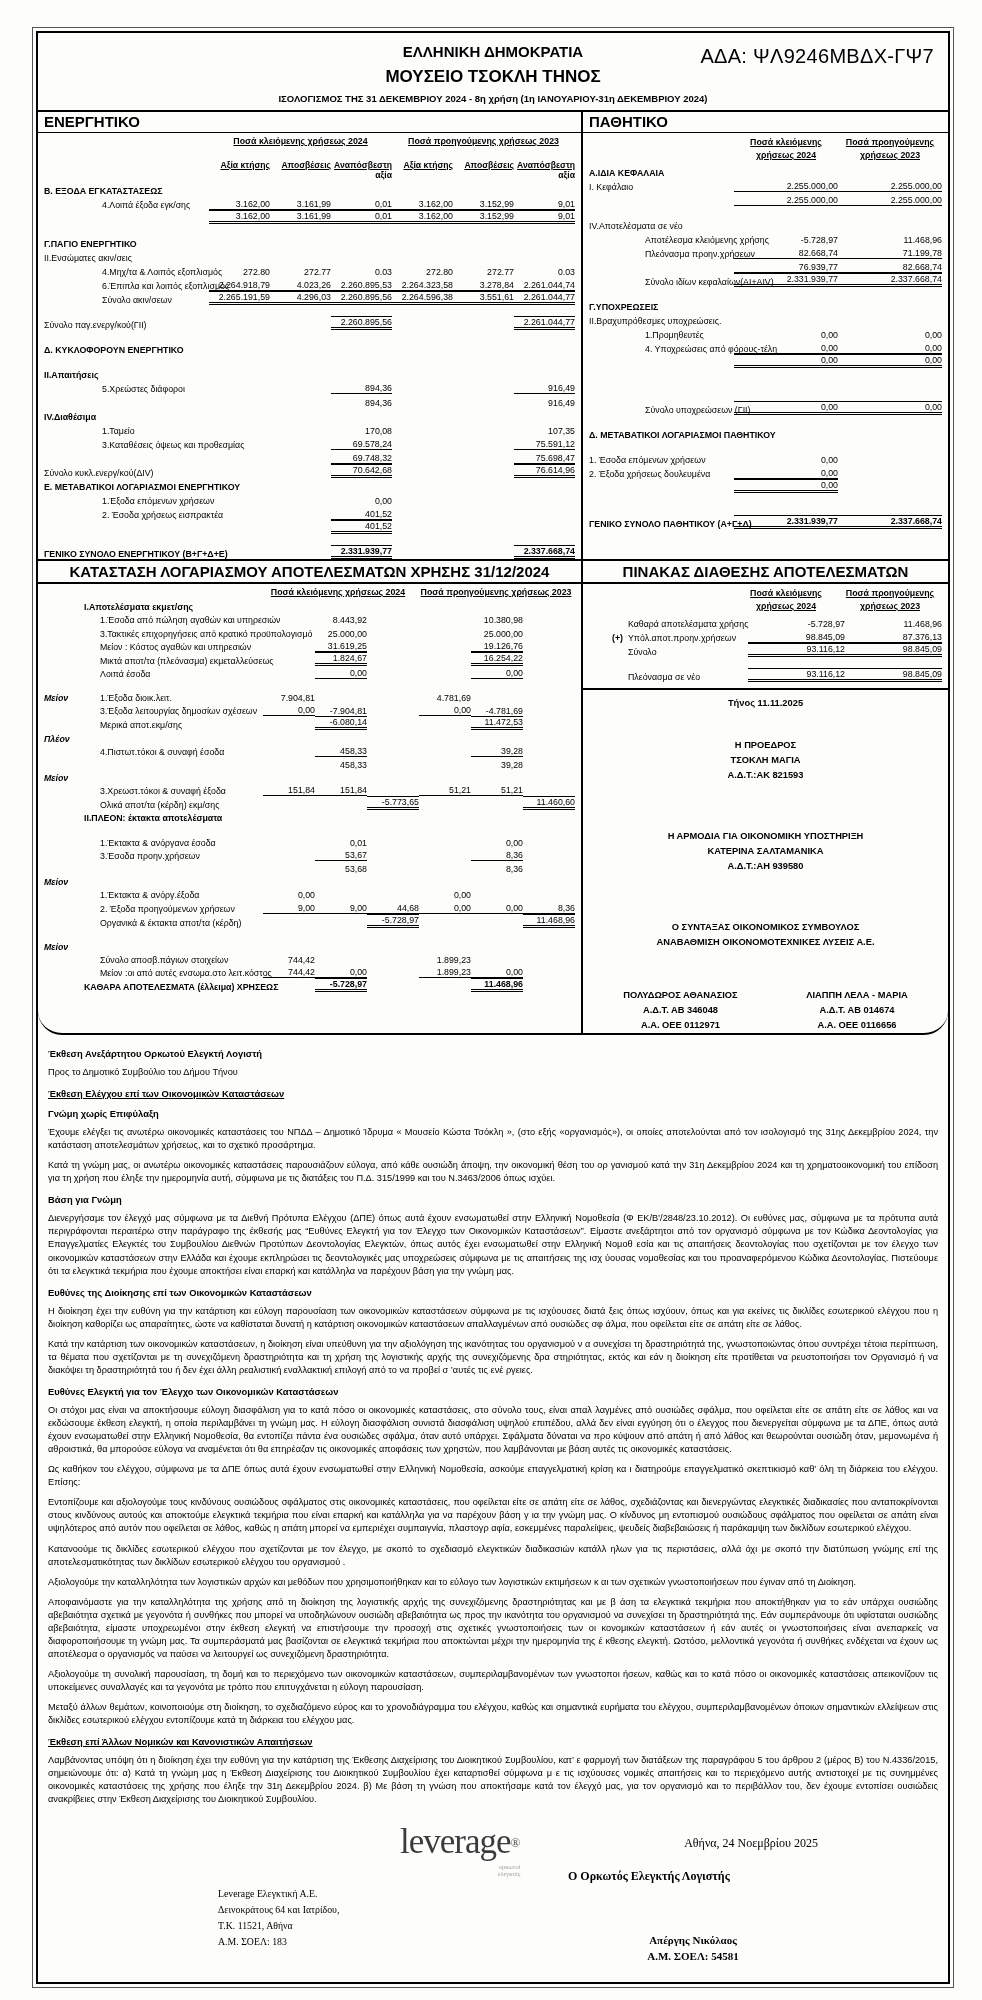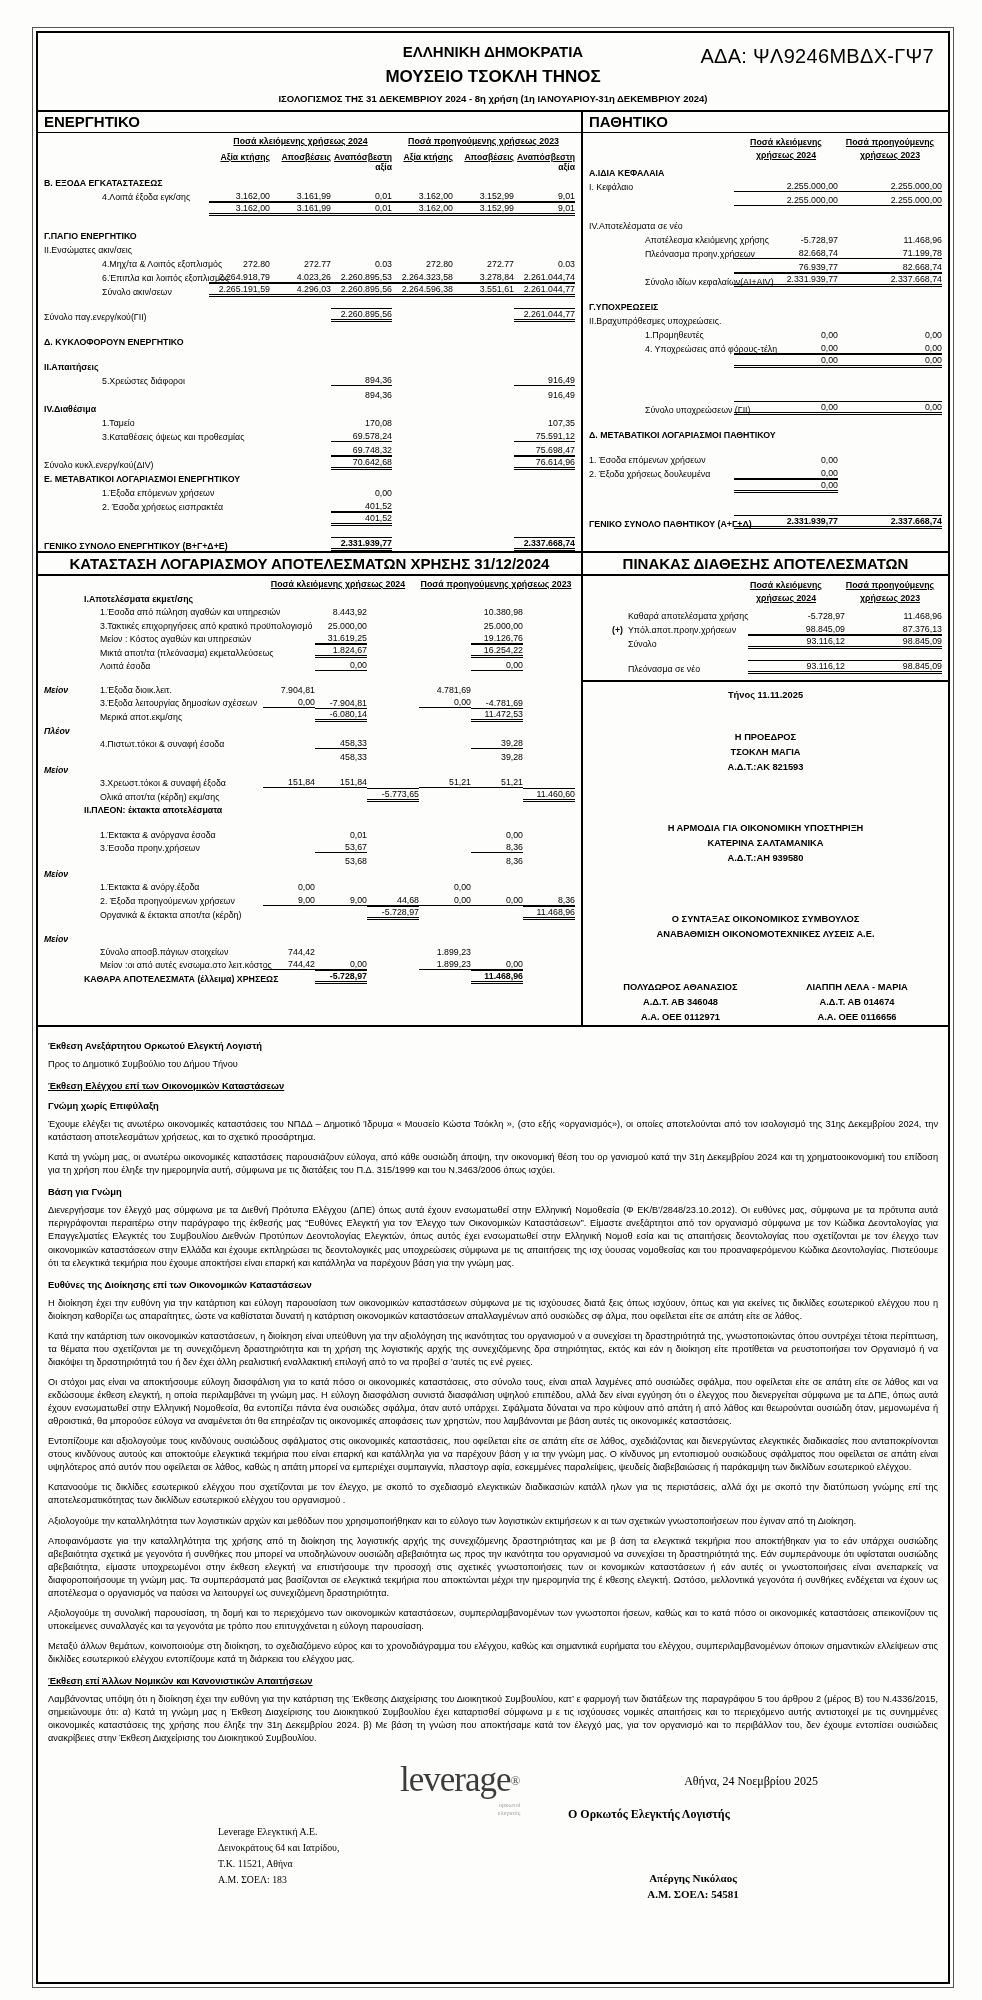--- a/index.html
+++ b/index.html
@@ -13,31 +13,31 @@
   .h1{font-size:15px;font-weight:bold;}
   .h2{font-size:17px;font-weight:bold;margin-top:7px;}
   .h3{font-size:9.5px;font-weight:bold;margin-top:6px;}
 
   
   .bs-grid{display:grid;grid-template-columns:545px 1fr;}
   .col{padding:0 6px;min-width:0;}
   .col.left{border-right:2px solid #000;}
   .band{font-weight:bold;font-size:15px;text-align:center;border-top:2px solid #000;border-bottom:2px solid #000;margin:0 -6px;padding:2px 6px;}
   .bandthin{text-align:left;border-bottom-width:1px;padding:1px 6px 2px;}
-  .bs-grid.bottom{border-bottom:2px solid #000;}
+  .bs-grid.bottom{border-bottom:2px solid #000;border-radius:24px;}
 
   
   .ghead-row{display:flex;align-items:flex-end;margin-top:3px;}
   .gspacer{flex:1;}
   .ghead{font-weight:bold;font-size:8.8px;text-align:center;text-decoration:underline;white-space:nowrap;}
   .w3{width:183px;}
   .wi3{width:158px;}
   .ghead2{width:104px;font-weight:bold;font-size:8.8px;text-align:center;text-decoration:underline;}
   .ghead2 i{display:block;font-style:normal;line-height:13px;}
-  .shead-row{display:flex;align-items:flex-start;margin-top:6px;}
+  .shead-row{display:flex;align-items:flex-start;margin-top:14px;}
   .shead{width:61px;font-weight:bold;font-size:8.6px;text-align:right;white-space:nowrap;}
   .shead .u,.shead-u{text-decoration:underline;}
   .shead i{display:block;font-style:normal;line-height:10px;}
 
   
   .ftable{font-size:8.8px;margin-top:2px;}
   .frow{display:flex;align-items:flex-end;min-height:14px;}
   .ti6 .frow{min-height:13.2px;}
   .frow.fe{min-height:11px;}
   .frow.fb{font-weight:bold;}
@@ -926,21 +926,23 @@
             <div class="ab-p">Προς το Δημοτικό Συμβούλιο του Δήμου Τήνου</div>
             <div class="ab-hu">Έκθεση Ελέγχου επί των Οικονομικών Καταστάσεων</div>
             <div class="ab-h">Γνώμη χωρίς Επιφύλαξη</div>
             <div class="ab-p">Έχουμε ελέγξει τις ανωτέρω οικονομικές καταστάσεις του ΝΠΔΔ – Δημοτικό Ίδρυμα « Μουσείο Κώστα Τσόκλη », (στο εξής «οργανισμός»), οι οποίες αποτελούνται από τον ισολογισμό της 31ης Δεκεμβρίου 2024, την κατάσταση αποτελεσμάτων χρήσεως, και το σχετικό προσάρτημα.</div>
             <div class="ab-p">Κατά τη γνώμη μας, οι ανωτέρω οικονομικές καταστάσεις παρουσιάζουν εύλογα, από κάθε ουσιώδη άποψη, την οικονομική θέση του ορ γανισμού κατά την 31η Δεκεμβρίου 2024 και τη χρηματοοικονομική του επίδοση για τη χρήση που έληξε την ημερομηνία αυτή, σύμφωνα με τις διατάξεις του Π.Δ. 315/1999 και του Ν.3463/2006 όπως ισχύει.</div>
             <div class="ab-h">Βάση για Γνώμη</div>
             <div class="ab-p">Διενεργήσαμε τον έλεγχό μας σύμφωνα με τα Διεθνή Πρότυπα Ελέγχου (ΔΠΕ) όπως αυτά έχουν ενσωματωθεί στην Ελληνική Νομοθεσία (Φ ΕΚ/Β’/2848/23.10.2012). Οι ευθύνες μας, σύμφωνα με τα πρότυπα αυτά περιγράφονται περαιτέρω στην παράγραφο της έκθεσής μας “Ευθύνες Ελεγκτή για τον Έλεγχο των Οικονομικών Καταστάσεων”. Είμαστε   ανεξάρτητοι από τον οργανισμό σύμφωνα με τον Κώδικα Δεοντολογίας για Επαγγελματίες Ελεγκτές του Συμβουλίου Διεθνών Προτύπων Δεοντολογίας Ελεγκτών, όπως αυτός έχει ενσωματωθεί στην Ελληνική Νομοθ εσία και τις απαιτήσεις δεοντολογίας που σχετίζονται με τον έλεγχο των οικονομικών καταστάσεων στην Ελλάδα και έχουμε εκπληρώσει τις δεοντολογικές μας υποχρεώσεις σύμφωνα με τις απαιτήσεις της ισχ ύουσας νομοθεσίας και του προαναφερόμενου Κώδικα Δεοντολογίας. Πιστεύουμε ότι τα ελεγκτικά τεκμήρια που έχουμε αποκτήσει είναι επαρκή και κατάλληλα να παρέχουν βάση για την γνώμη μας.</div>
             <div class="ab-h">Ευθύνες της Διοίκησης επί των Οικονομικών Καταστάσεων</div>
             <div class="ab-p">Η διοίκηση έχει την ευθύνη για την κατάρτιση και εύλογη παρουσίαση των οικονομικών καταστάσεων σύμφωνα με τις ισχύουσες διατά ξεις όπως ισχύουν, όπως και για εκείνες τις δικλίδες εσωτερικού ελέγχου που η διοίκηση καθορίζει ως απαραίτητες, ώστε να καθίσταται δυνατή η κατάρτιση οικονομικών καταστάσεων απαλλαγμένων από ουσιώδες σφ άλμα, που οφείλεται είτε σε απάτη είτε σε λάθος.</div>
             <div class="ab-p">Κατά την κατάρτιση των οικονομικών καταστάσεων, η διοίκηση είναι υπεύθυνη για την αξιολόγηση της ικανότητας του οργανισμού  ν α συνεχίσει τη δραστηριότητά της, γνωστοποιώντας όπου συντρέχει τέτοια περίπτωση, τα θέματα που σχετίζονται με τη συνεχιζόμενη δραστηριότητα και τη χρήση της λογιστικής αρχής της συνεχιζόμενης δρα στηριότητας, εκτός και εάν η διοίκηση είτε προτίθεται να ρευστοποιήσει τον Οργανισμό ή να διακόψει τη δραστηριότητά του ή δεν έχει άλλη ρεαλιστική εναλλακτική επιλογή από το να προβεί σ ’αυτές τις ενέ ργειες.</div>
+            <div class="ab-h">Ευθύνες Ελεγκτή για τον Έλεγχο των Οικονομικών Καταστάσεων</div>
             <div class="ab-p">Οι στόχοι μας είναι να αποκτήσουμε εύλογη διασφάλιση για το κατά πόσο οι οικονομικές καταστάσεις, στο σύνολο τους, είναι απαλ λαγμένες από ουσιώδες σφάλμα, που οφείλεται είτε σε απάτη είτε σε λάθος και να εκδώσουμε έκθεση ελεγκτή, η οποία περιλαμβάνει τη γνώμη μας. Η εύλογη διασφάλιση συνιστά διασφάλιση υψηλού επιπέδου, αλλά δεν  είναι εγγύηση ότι ο έλεγχος που διενεργείται σύμφωνα με τα ΔΠΕ, όπως αυτά έχουν ενσωματωθεί στην Ελληνική Νομοθεσία, θα εντοπίζει πάντα ένα ουσιώδες σφάλμα, όταν αυτό υπάρχει. Σφάλματα δύναται να προ κύψουν από απάτη ή από λάθος και θεωρούνται ουσιώδη όταν, μεμονωμένα ή αθροιστικά, θα μπορούσε εύλογα να αναμένεται ότι θα επηρέαζαν τις οικονομικές αποφάσεις των χρηστών, που λαμβάνονται με βάση   αυτές τις οικονομικές καταστάσεις.</div>
+            <div class="ab-p">Ως καθήκον του ελέγχου, σύμφωνα με τα ΔΠΕ όπως αυτά έχουν ενσωματωθεί στην Ελληνική Νομοθεσία, ασκούμε επαγγελματική κρίση κα ι διατηρούμε επαγγελματικό σκεπτικισμό καθ’ όλη τη διάρκεια του ελέγχου. Επίσης:</div>
             <div class="ab-p">Εντοπίζουμε και αξιολογούμε τους κινδύνους ουσιώδους σφάλματος στις οικονομικές καταστάσεις, που οφείλεται είτε σε απάτη είτε  σε λάθος, σχεδιάζοντας και διενεργώντας ελεγκτικές διαδικασίες που ανταποκρίνονται στους κινδύνους αυτούς και αποκτούμε ελεγκτικά τεκμήρια που είναι επαρκή και κατάλληλα για να παρέχουν βάση γ ια την γνώμη μας. Ο κίνδυνος μη εντοπισμού ουσιώδους σφάλματος που οφείλεται σε απάτη είναι υψηλότερος από αυτόν που οφείλεται σε λάθος, καθώς η απάτη μπορεί να εμπεριέχει συμπαιγνία, πλαστογρ αφία, εσκεμμένες παραλείψεις, ψευδείς διαβεβαιώσεις ή παράκαμψη των δικλίδων εσωτερικού ελέγχου.</div>
             <div class="ab-p">Κατανοούμε τις δικλίδες εσωτερικού ελέγχου που σχετίζονται με τον έλεγχο, με σκοπό το σχεδιασμό ελεγκτικών διαδικασιών κατάλλ ηλων για τις περιστάσεις, αλλά όχι με σκοπό την διατύπωση γνώμης επί της αποτελεσματικότητας των δικλίδων εσωτερικού ελέγχου του οργανισμού .</div>
             <div class="ab-p">Αξιολογούμε την καταλληλότητα των λογιστικών αρχών και μεθόδων που χρησιμοποιήθηκαν και το εύλογο των λογιστικών εκτιμήσεων κ αι των σχετικών γνωστοποιήσεων που έγιναν από τη Διοίκηση.</div>
             <div class="ab-p">Αποφαινόμαστε για την καταλληλότητα της χρήσης από τη διοίκηση της λογιστικής αρχής της συνεχιζόμενης δραστηριότητας και με β άση τα ελεγκτικά τεκμήρια που αποκτήθηκαν για το εάν υπάρχει ουσιώδης αβεβαιότητα σχετικά με γεγονότα ή συνθήκες που μπορεί να υποδηλώνουν ουσιώδη αβεβαιότητα ως προς την ικανότητα του οργανισμού   να συνεχίσει τη δραστηριότητά της. Εάν συμπεράνουμε ότι υφίσταται ουσιώδης αβεβαιότητα, είμαστε υποχρεωμένοι στην έκθεση ελεγκτή να επιστήσουμε την προσοχή στις σχετικές γνωστοποιήσεις των οι κονομικών καταστάσεων ή εάν αυτές οι γνωστοποιήσεις είναι ανεπαρκείς να διαφοροποιήσουμε τη γνώμη μας. Τα συμπεράσματά μας βασίζονται σε ελεγκτικά τεκμήρια που αποκτώνται μέχρι την ημερομηνία της έ κθεσης ελεγκτή. Ωστόσο, μελλοντικά γεγονότα ή συνθήκες ενδέχεται να έχουν ως αποτέλεσμα ο οργανισμός να παύσει να λειτουργεί ως συνεχιζόμενη δραστηριότητα.</div>
             <div class="ab-p">Αξιολογούμε τη συνολική παρουσίαση, τη δομή και το περιεχόμενο των οικονομικών καταστάσεων, συμπεριλαμβανομένων των γνωστοποι ήσεων, καθώς και το κατά πόσο οι οικονομικές καταστάσεις απεικονίζουν τις υποκείμενες συναλλαγές και τα γεγονότα με τρόπο που επιτυγχάνεται η εύλογη παρουσίαση.</div>
             <div class="ab-p">Μεταξύ άλλων θεμάτων, κοινοποιούμε στη διοίκηση, το σχεδιαζόμενο εύρος και το χρονοδιάγραμμα του ελέγχου, καθώς και σημαντικά   ευρήματα του ελέγχου, συμπεριλαμβανομένων όποιων σημαντικών ελλείψεων στις δικλίδες εσωτερικού ελέγχου εντοπίζουμε κατά τη διάρκεια του ελέγχου μας.</div>
             <div class="ab-hu">Έκθεση επί Άλλων Νομικών και Κανονιστικών Απαιτήσεων</div>
             <div class="ab-p">Λαμβάνοντας υπόψη ότι η διοίκηση έχει την ευθύνη για την κατάρτιση της Έκθεσης Διαχείρισης του Διοικητικού Συμβουλίου, κατ’ ε  φαρμογή των διατάξεων της παραγράφου 5 του άρθρου 2 (μέρος Β) του Ν.4336/2015, σημειώνουμε ότι: α) Κατά τη γνώμη μας η Έκθεση Διαχείρισης του Διοικητικού Συμβουλίου έχει καταρτισθεί σύμφωνα μ ε τις ισχύουσες νομικές απαιτήσεις και το περιεχόμενο αυτής αντιστοιχεί με τις συνημμένες οικονομικές καταστάσεις της χρήσης που έληξε την 31η Δεκεμβρίου 2024. β) Με βάση τη γνώση που αποκτήσαμε κατά τον  έλεγχό μας, για τον οργανισμό και το περιβάλλον του, δεν έχουμε εντοπίσει ουσιώδεις ανακρίβειες στην Έκθεση Διαχείρισης του Διοικητικού Συμβουλίου.</div>
           </div>
      <div class="footer">

